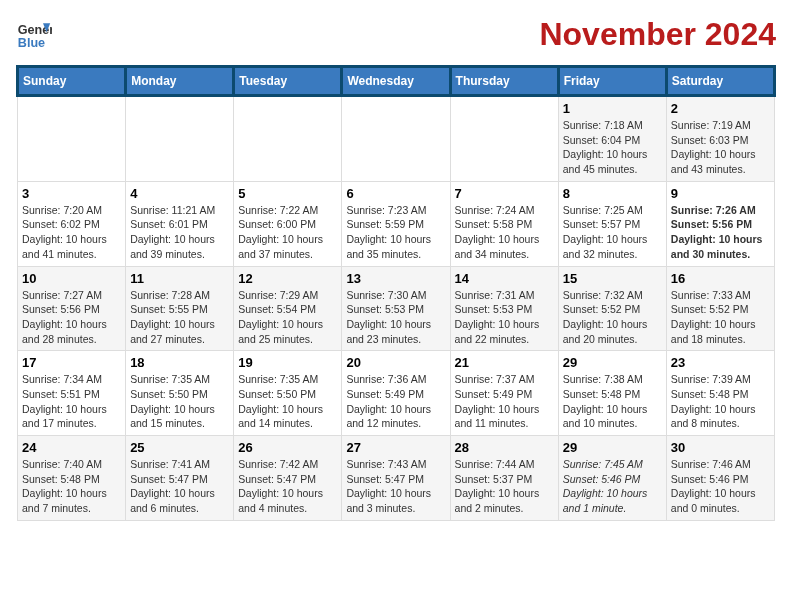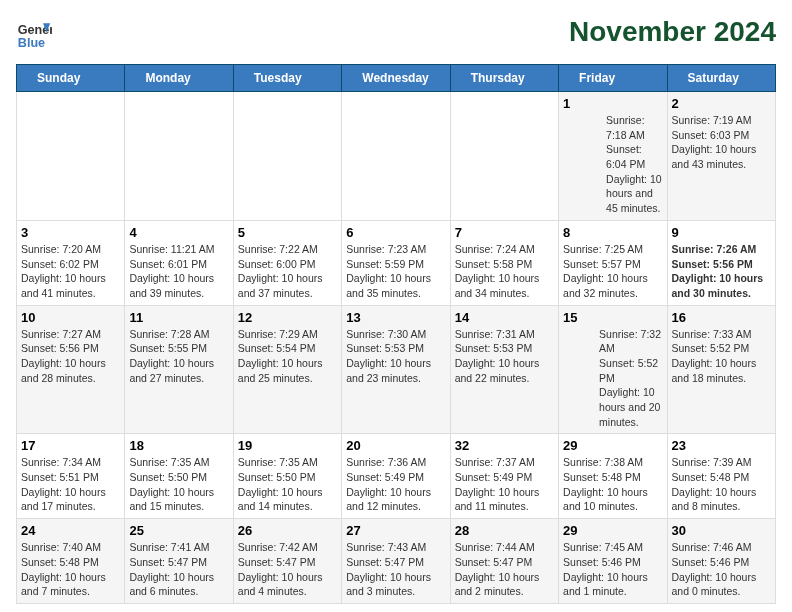--- a/index.html
+++ b/index.html
@@ -22,44 +22,44 @@
       gap: 4px;
     }
     .logo-icon {
       width: 36px;
       height: 36px;
     }
     .title-block {
       text-align: right;
     }
     .title-block h1 {
-      font-size: 28px;
+      font-size: 32px;
       font-weight: bold;
-      color: #14532d;
+      color: #b91c1c;
     }
     .title-block h2 {
       font-size: 16px;
       font-weight: normal;
       color: #555;
     }
     table {
       width: 100%;
       border-collapse: collapse;
       font-size: 11px;
     }
     thead tr {
       background-color: #3a7abf;
       color: #fff;
     }
     thead th {
-      padding: 6px 20px;
+      padding: 6px 4px;
       text-align: left;
       font-size: 12px;
       font-weight: bold;
-      border: 1px solid #0c4a6e;
+      border: 3px solid #0c4a6e;
     }
     tbody tr {
       background-color: #fff;
     }
     tbody tr:nth-child(odd) {
       background-color: #f5f5f5;
     }
     tbody td {
       padding: 4px 4px;
       vertical-align: top;
@@ -112,21 +112,21 @@
   </thead>
   <tbody id="calendar-body">
   <tr>
         <td class="empty-cell"></td>
         <td class="empty-cell"></td>
         <td class="empty-cell"></td>
         <td class="empty-cell"></td>
         <td class="empty-cell"></td>
         <td>
           <span class="day-num">1</span>
-          <div class="day-info" style="white-space: pre-line; margin-left: 43px;">Sunrise: 7:18 AM
+          <div class="day-info" style="white-space: pre-line;">Sunrise: 7:18 AM
 Sunset: 6:04 PM
 Daylight: 10 hours and 45 minutes.</div>
         </td>
         <td>
           <span class="day-num">2</span>
           <div class="day-info" style="white-space: pre-line;">Sunrise: 7:19 AM
 Sunset: 6:03 PM
 Daylight: 10 hours and 43 minutes.</div>
         </td>
       </tr>
@@ -200,21 +200,21 @@
 Daylight: 10 hours and 23 minutes.</div>
         </td>
         <td>
           <span class="day-num">14</span>
           <div class="day-info" style="white-space: pre-line;">Sunrise: 7:31 AM
 Sunset: 5:53 PM
 Daylight: 10 hours and 22 minutes.</div>
         </td>
         <td>
           <span class="day-num">15</span>
-          <div class="day-info" style="white-space: pre-line; margin-left: 36px;">Sunrise: 7:32 AM
+          <div class="day-info" style="white-space: pre-line;">Sunrise: 7:32 AM
 Sunset: 5:52 PM
 Daylight: 10 hours and 20 minutes.</div>
         </td>
         <td>
           <span class="day-num">16</span>
           <div class="day-info" style="white-space: pre-line;">Sunrise: 7:33 AM
 Sunset: 5:52 PM
 Daylight: 10 hours and 18 minutes.</div>
         </td>
       </tr>
@@ -237,21 +237,21 @@
 Sunset: 5:50 PM
 Daylight: 10 hours and 14 minutes.</div>
         </td>
         <td>
           <span class="day-num">20</span>
           <div class="day-info" style="white-space: pre-line;">Sunrise: 7:36 AM
 Sunset: 5:49 PM
 Daylight: 10 hours and 12 minutes.</div>
         </td>
         <td>
-          <span class="day-num">32</span>
+          <span class="day-num">21</span>
           <div class="day-info" style="white-space: pre-line;">Sunrise: 7:37 AM
 Sunset: 5:49 PM
 Daylight: 10 hours and 11 minutes.</div>
         </td>
         <td>
           <span class="day-num">29</span>
           <div class="day-info" style="white-space: pre-line;">Sunrise: 7:38 AM
 Sunset: 5:48 PM
 Daylight: 10 hours and 10 minutes.</div>
         </td>
@@ -283,26 +283,26 @@
         </td>
         <td>
           <span class="day-num">27</span>
           <div class="day-info" style="white-space: pre-line;">Sunrise: 7:43 AM
 Sunset: 5:47 PM
 Daylight: 10 hours and 3 minutes.</div>
         </td>
         <td>
           <span class="day-num">28</span>
           <div class="day-info" style="white-space: pre-line;">Sunrise: 7:44 AM
-Sunset: 5:47 PM
+Sunset: 5:37 PM
 Daylight: 10 hours and 2 minutes.</div>
         </td>
         <td>
           <span class="day-num">29</span>
-          <div class="day-info" style="white-space: pre-line;">Sunrise: 7:45 AM
+          <div class="day-info" style="white-space: pre-line; font-style: italic;">Sunrise: 7:45 AM
 Sunset: 5:46 PM
 Daylight: 10 hours and 1 minute.</div>
         </td>
         <td>
           <span class="day-num">30</span>
           <div class="day-info" style="white-space: pre-line;">Sunrise: 7:46 AM
 Sunset: 5:46 PM
 Daylight: 10 hours and 0 minutes.</div>
         </td>
       </tr>

